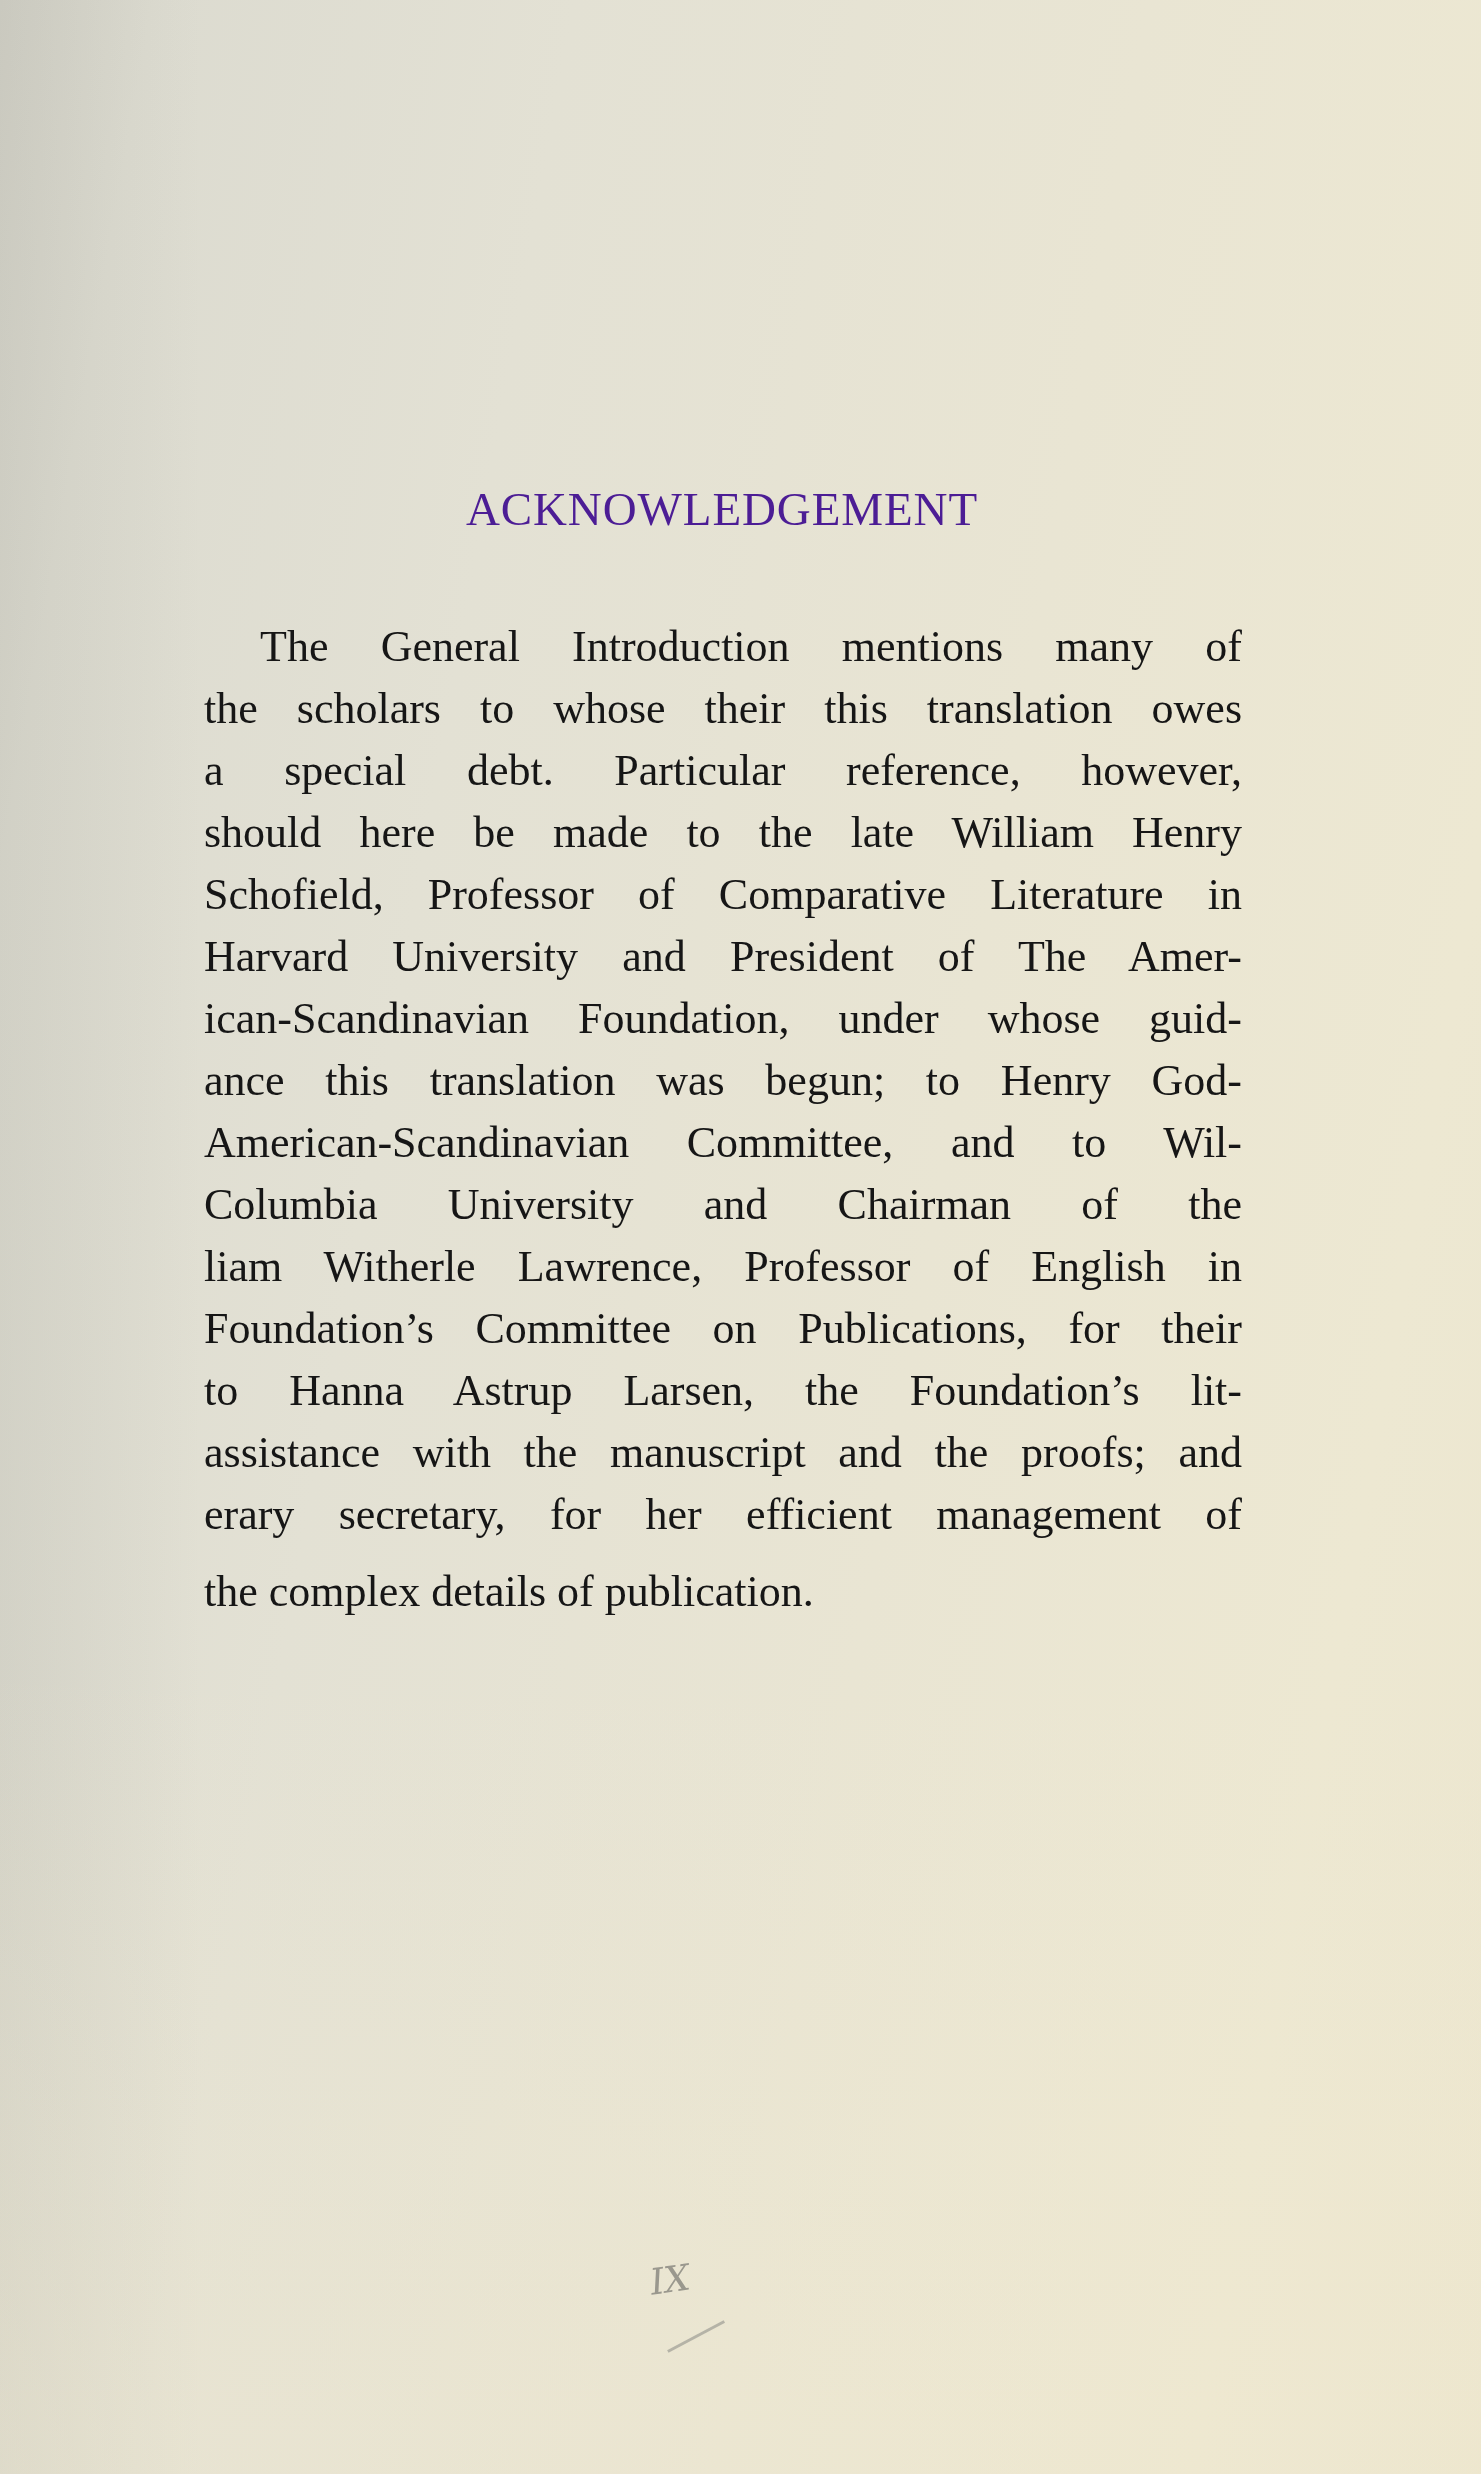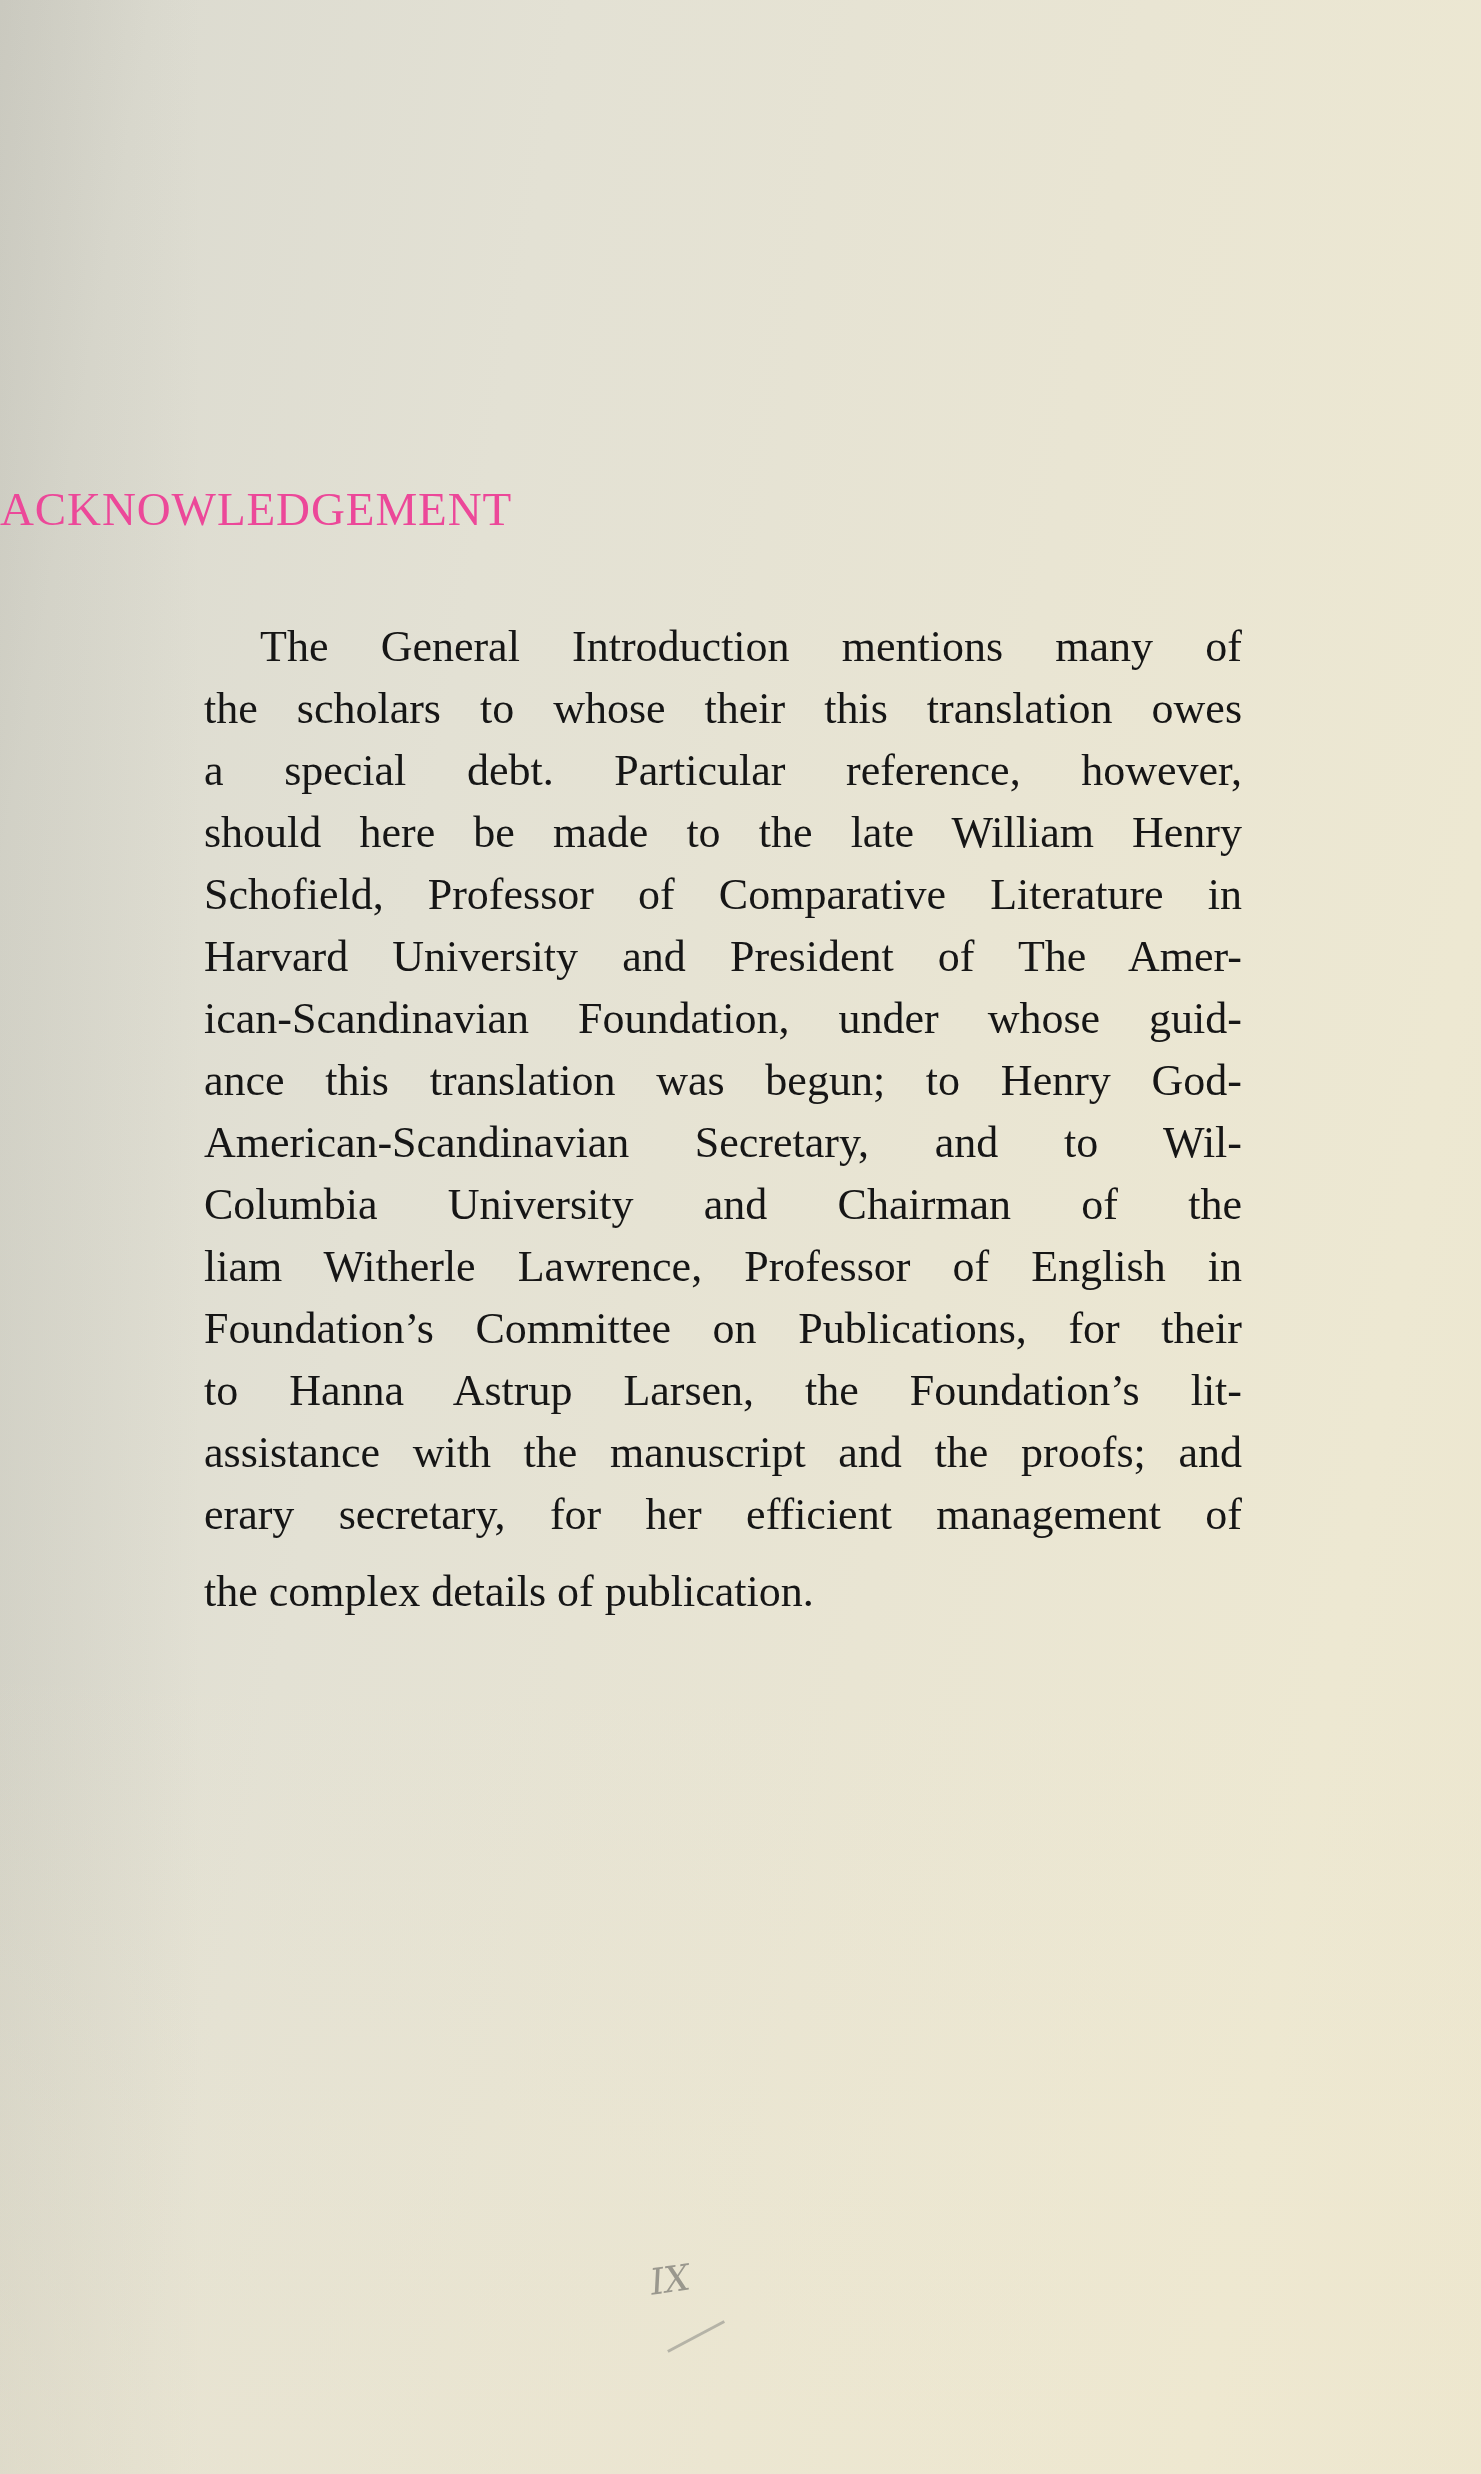--- a/index.html
+++ b/index.html
@@ -26,23 +26,24 @@
       left: 0; bottom: 0;
       width: 1482px; height: 818px;
       background: linear-gradient(180deg, rgba(240,232,205,0) 0%, rgba(240,232,205,0.35) 100%);
       pointer-events: none;
     }
     .heading {
       position: absolute;
       left: 0;
       top: 482px;
       width: 1444px;
+      text-align: center;
       font-size: 47px;
       letter-spacing: 0.9px;
-      color: #ec4899;
+      color: #4c1d95;
       margin: 0;
       font-weight: normal;
     }
     .body-text {
       position: absolute;
       left: 204px;
       top: 576px;
       width: 1038px;
       margin: 0;
     }
@@ -96,21 +97,21 @@
 
 <div class="body-text">
   <span class="line indent">The General Introduction mentions many of</span>
   <span class="line">the scholars to whose their this translation owes</span>
   <span class="line">a special debt.  Particular reference, however,</span>
   <span class="line">should here be made to the late William Henry</span>
   <span class="line">Schofield, Professor of Comparative Literature in</span>
   <span class="line">Harvard University and President of The Amer-</span>
   <span class="line">ican-Scandinavian Foundation, under whose guid-</span>
   <span class="line">ance this translation was begun; to Henry God-</span>
-  <span class="line">American-Scandinavian Secretary, and to Wil-</span>
+  <span class="line">American-Scandinavian Committee, and to Wil-</span>
   <span class="line">Columbia University and Chairman of the</span>
   <span class="line">liam Witherle Lawrence, Professor of English in</span>
   <span class="line">Foundation’s Committee on Publications, for their</span>
   <span class="line">to Hanna Astrup Larsen, the Foundation’s lit-</span>
   <span class="line">assistance with the manuscript and the proofs; and</span>
   <span class="line">erary secretary, for her efficient management of</span>
   <span class="line last">the complex details of publication.</span>
 </div>
 
 <div class="folio-mark">IX</div>

